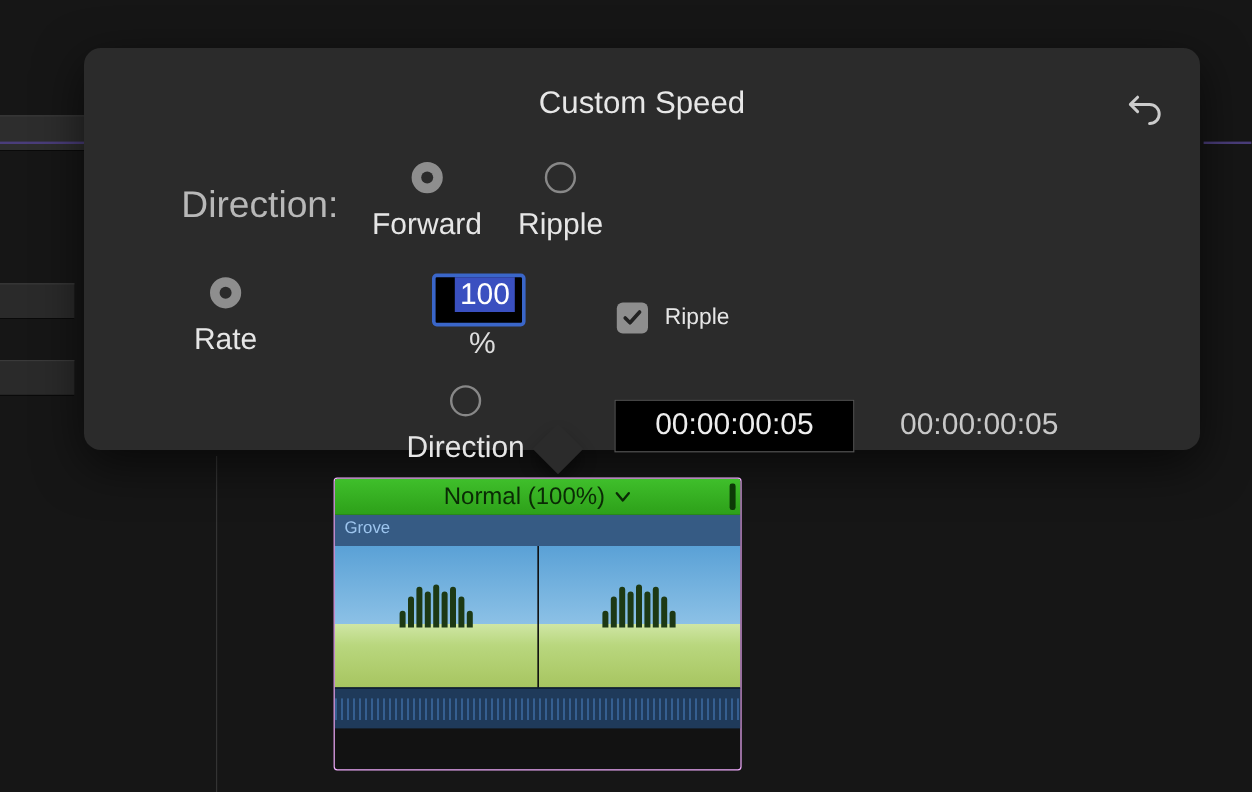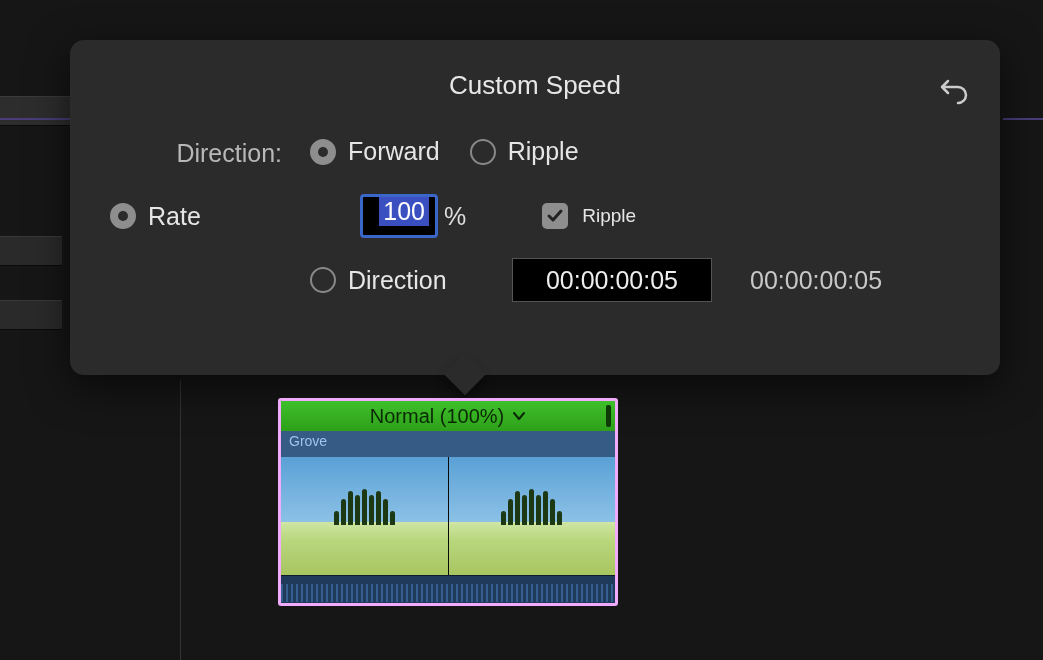--- a/index.html
+++ b/index.html
@@ -63,30 +63,31 @@
     display: flex;
     align-items: center;
     margin-bottom: 20px;
     font-size: 25px;
   }
   .row-label {
     width: 200px;
     text-align: right;
     color: #b8b8b8;
     padding-right: 28px;
-    font-size: 25px;
+    font-size: 31px;
     padding-top:4px;
   }
   .options { display:flex; gap:6px; flex:1; align-items:center; }
   .radio {
     display:inline-flex;
     align-items:center;
     gap:12px;
     cursor:pointer;
     margin-right: 24px;
+    flex-direction: column;
   }
   .radio .dot {
     width:26px; height:26px;
     border-radius:50%;
     border:2px solid #888;
     display:inline-flex;
     align-items:center; justify-content:center;
     flex-shrink:0;
   }
   .radio.selected .dot {
@@ -97,20 +98,21 @@
     content:"";
     width:10px; height:10px;
     background:#2b2b2b;
     border-radius:50%;
   }
   .radio .rlabel { color:#e6e6e6; font-size:25px; }
   .rate-value-box {
     display:inline-flex;
     align-items:center;
     margin-left: 64px;
+    flex-direction: column;
   }
   .rate-input {
     width: 78px;
     height: 44px;
     background:#000;
     border:3px solid #3a66c9;
     border-radius:4px;
     color:#fff;
     font-size:25px;
     text-align:right;
@@ -169,22 +171,22 @@
     background:#2b2b2b;
     transform: rotate(45deg);
     box-shadow: 6px 6px 12px rgba(0,0,0,0.4);
   }
   
   .clip {
     position:absolute;
     left: 278px;
     top: 398px;
     width: 340px;
-    height: 208px;
-    border:3px solid #f0abfc;
+    height: 244px;
+    border:1px solid #f0abfc;
     border-radius:3px;
     background:#121212;
     overflow:hidden;
   }
   .clip-speed-bar {
     height: 30px;
     background: linear-gradient(#3fbf2b,#2da019);
     display:flex;
     align-items:center;
     justify-content:center;

